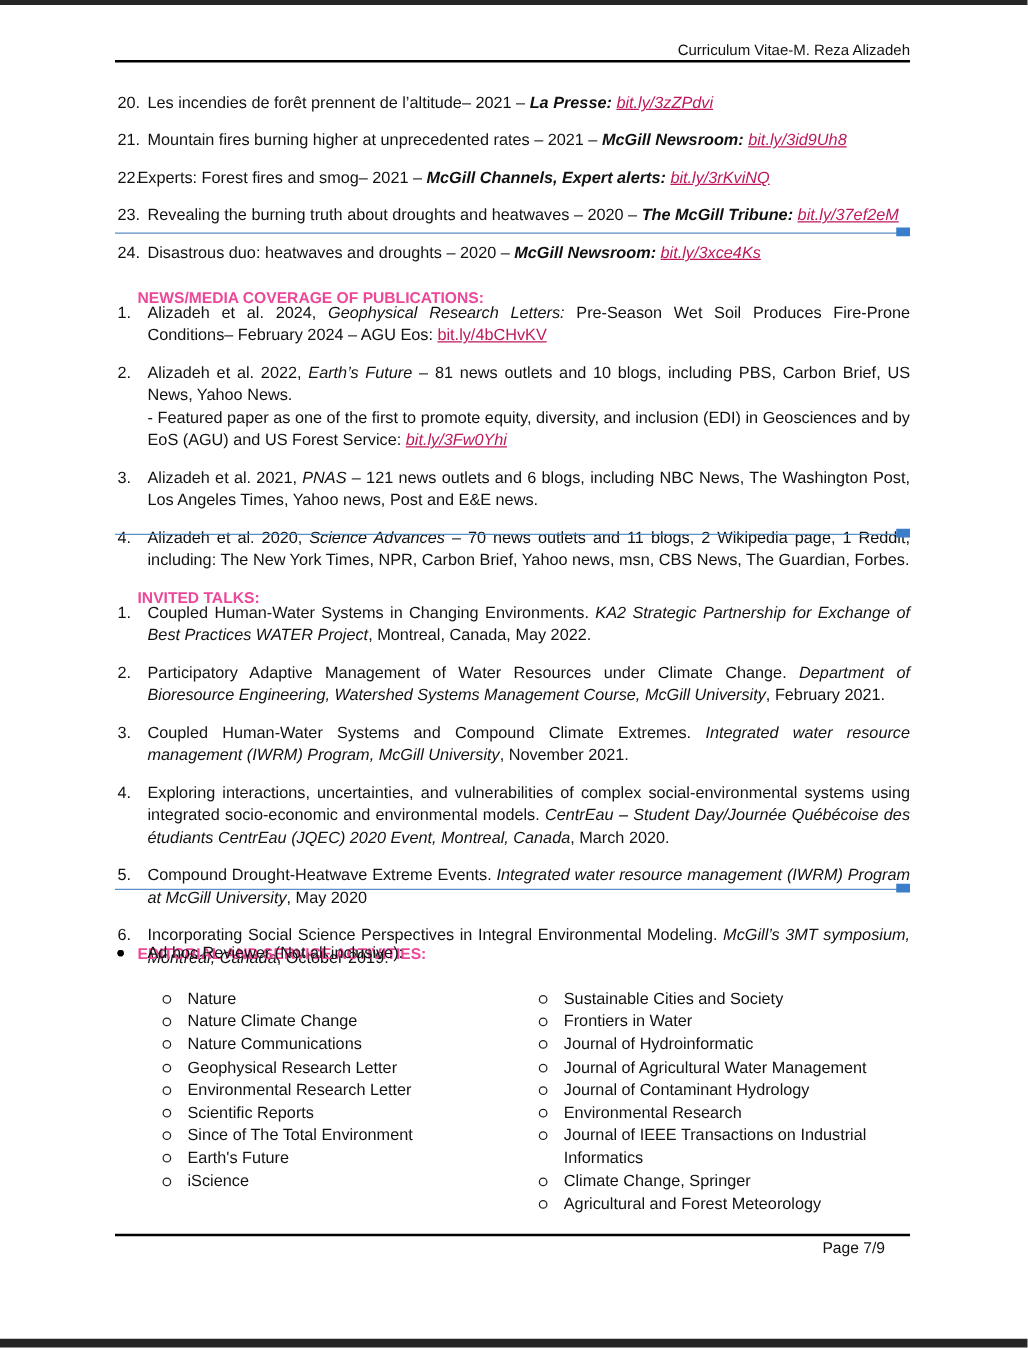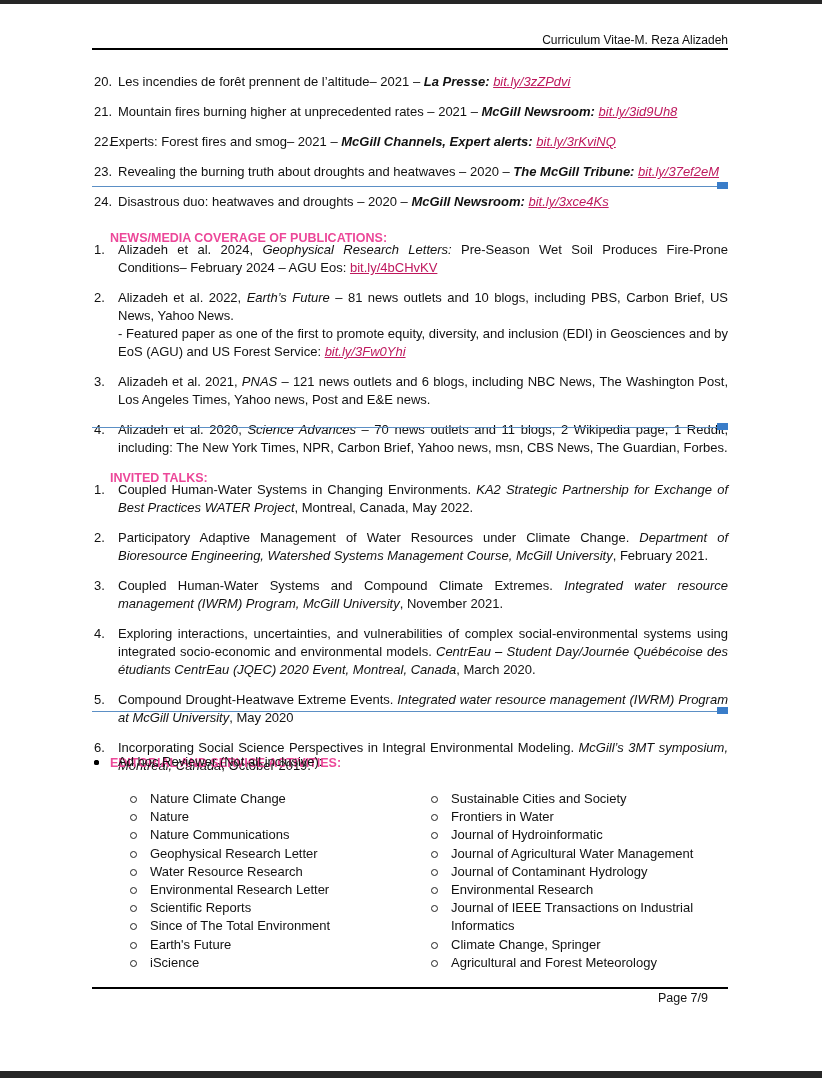--- a/index.html
+++ b/index.html
@@ -86,25 +86,24 @@
     </div>
 
   <div class="sec-title" style="top:732px;">EDITORIAL AND SERVICE ACTIVITIES:</div>
   <div class="bullets" style="top:753px;">
     <div class="bul"><span class="dot"></span></div>
     <div class="bul"><span class="dot"></span><span>Ad hoc Reviewer (Not all inclusive):</span></div>
   </div>
 
   <div class="cols" style="top:790px;">
     <div class="col" style="left:34px; width:290px;">
+      <div class="sub"><span class="circ"></span><span>Nature</span></div>
       <div class="sub"><span class="circ"></span><span>Nature Climate Change</span></div>
-      <div class="sub"><span class="circ"></span><span>Nature</span></div>
       <div class="sub"><span class="circ"></span><span>Nature Communications</span></div>
       <div class="sub"><span class="circ"></span><span>Geophysical Research Letter</span></div>
-      <div class="sub"><span class="circ"></span><span>Water Resource Research</span></div>
       <div class="sub"><span class="circ"></span><span>Environmental Research Letter</span></div>
       <div class="sub"><span class="circ"></span><span>Scientific Reports</span></div>
       <div class="sub"><span class="circ"></span><span>Since of The Total Environment</span></div>
       <div class="sub"><span class="circ"></span><span>Earth's Future</span></div>
       <div class="sub"><span class="circ"></span><span>iScience</span></div>
     </div>
     <div class="col" style="left:335px; width:290px;">
       <div class="sub"><span class="circ"></span><span>Sustainable Cities and Society</span></div>
       <div class="sub"><span class="circ"></span><span>Frontiers in Water</span></div>
       <div class="sub"><span class="circ"></span><span>Journal of Hydroinformatic</span></div>

